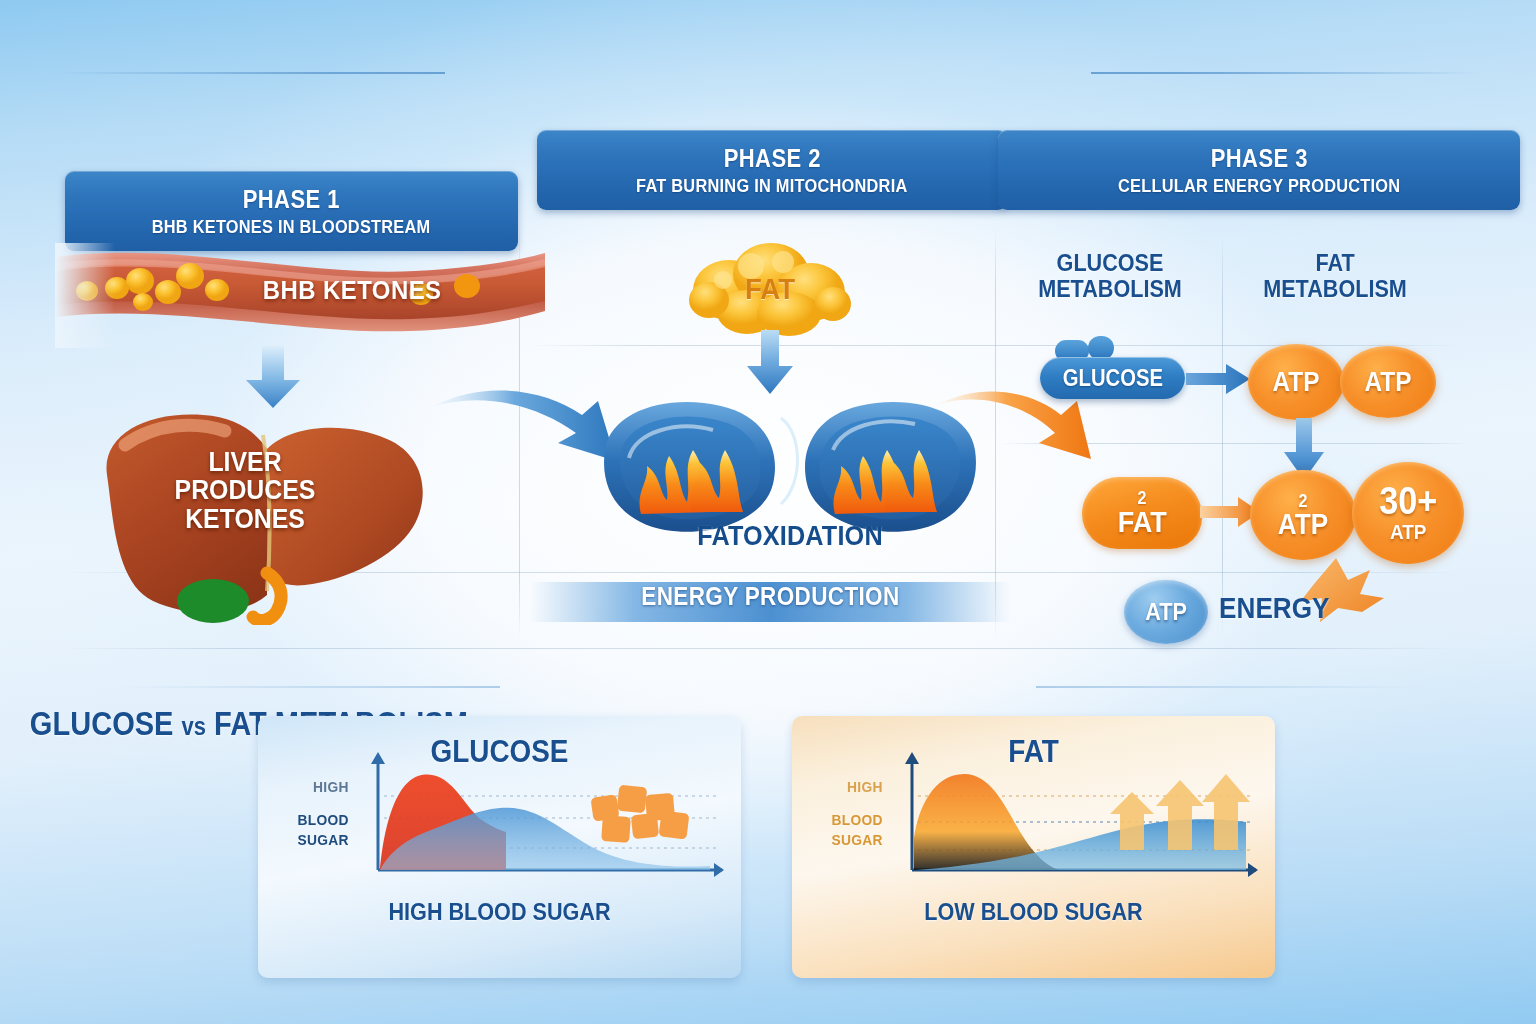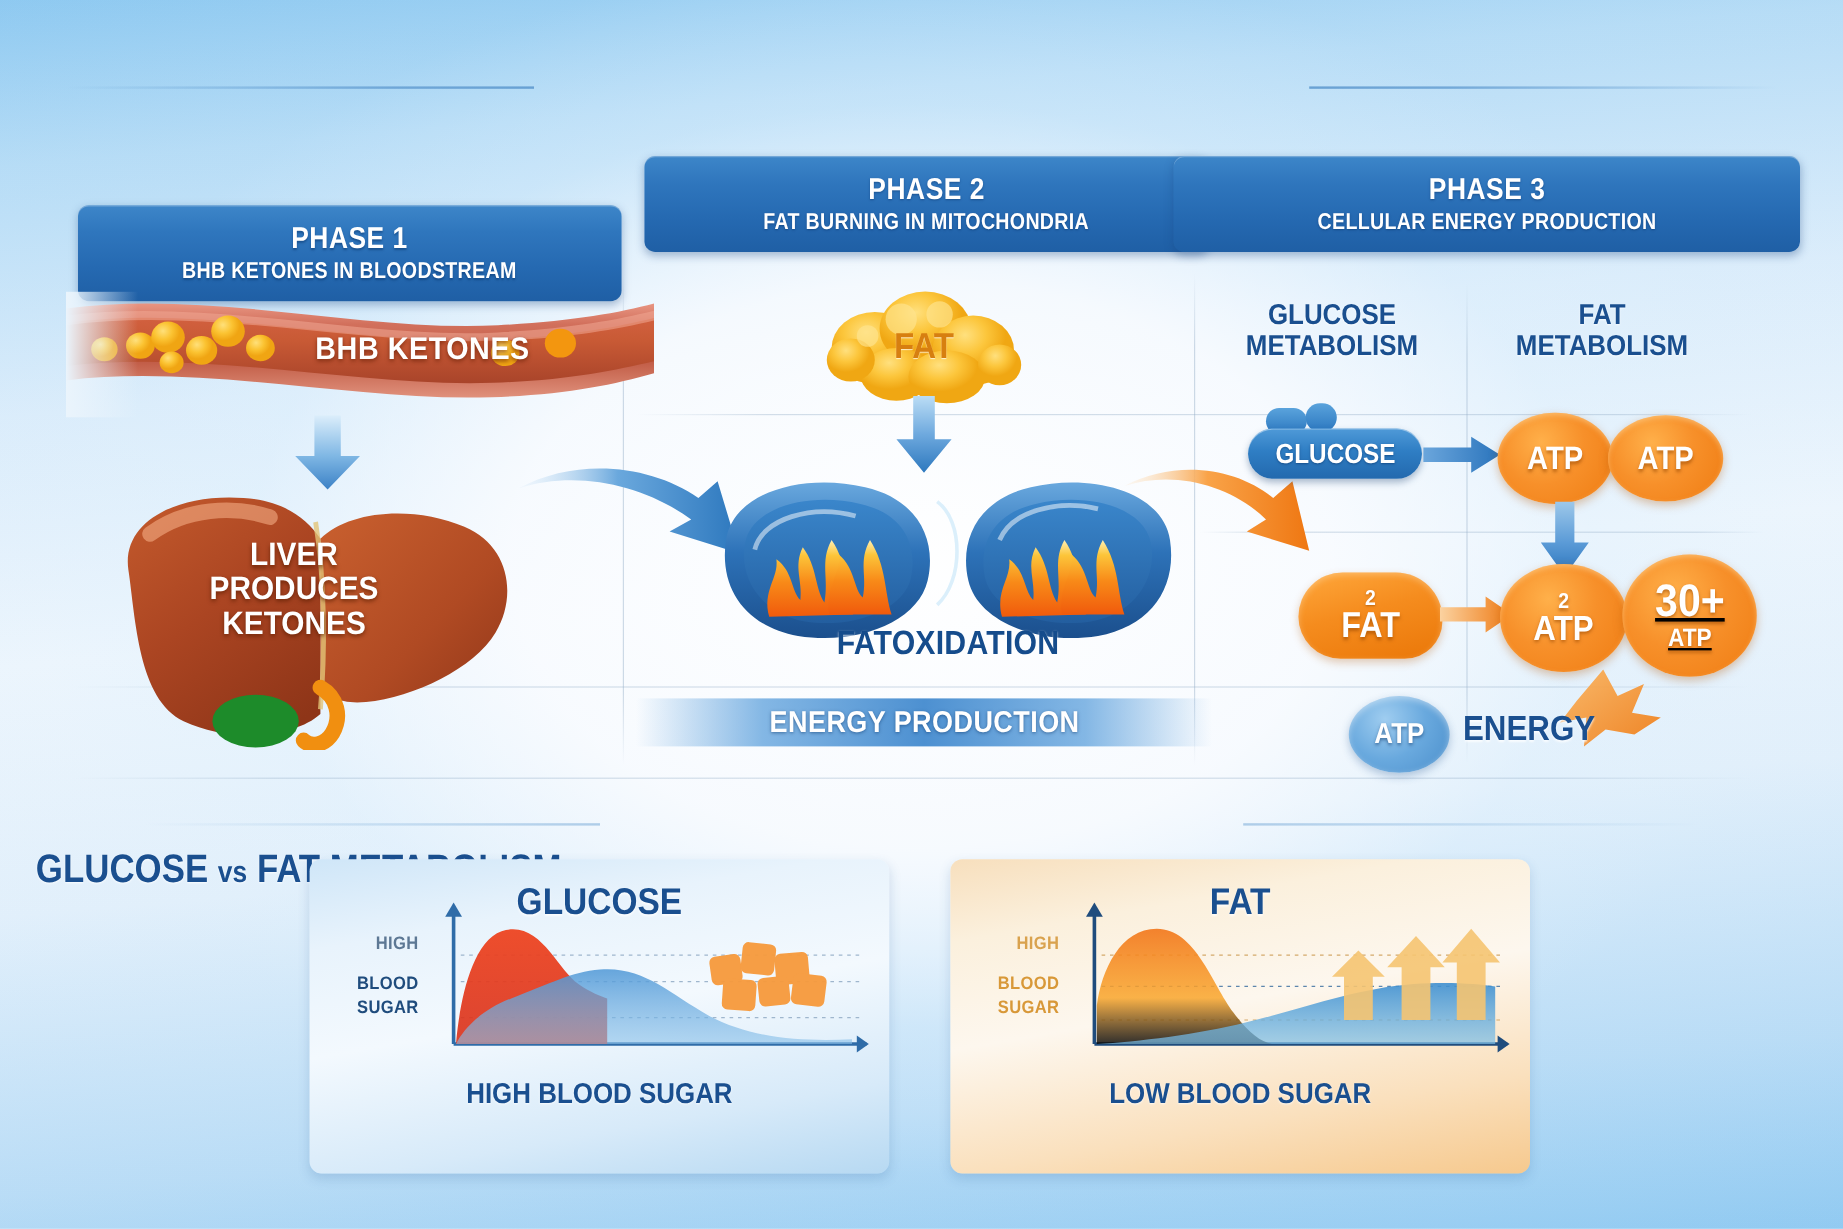--- a/index.html
+++ b/index.html
@@ -31,21 +31,21 @@
   
   .phase-bar{
     top:130px;height:80px;border-radius:9px;
     background:linear-gradient(180deg,#3d86c9 0%,#2f76bd 28%,#2569b1 66%,#1f5fa5 100%);
     box-shadow:0 3px 7px rgba(25,70,130,0.35),inset 0 1px 0 rgba(255,255,255,0.28);
     display:flex;flex-direction:column;align-items:center;justify-content:center;gap:2px;
     color:#fff;
   }
   #phase-bar-1{left:65px;width:453px;margin-top:41px;}
   #phase-bar-2{left:537px;width:470px;}
-  #phase-bar-3{left:978px;width:522px;}
+  #phase-bar-3{left:998px;width:522px;}
   .phase-title{font-size:25px;font-weight:bold;letter-spacing:0.5px;transform:scaleX(0.88);
     text-shadow:0 1px 2px rgba(0,40,90,0.45);}
   .phase-sub{font-size:19px;font-weight:bold;letter-spacing:0.3px;transform:scaleX(0.86);
     text-shadow:0 1px 2px rgba(0,40,90,0.45);white-space:nowrap;}
 
   
   .gridline-v{background:linear-gradient(180deg,rgba(150,175,200,0) 0%,rgba(150,175,200,0.45) 15%,rgba(150,175,200,0.45) 85%,rgba(150,175,200,0) 100%);width:1px;}
   .gridline-h{background:linear-gradient(90deg,rgba(150,175,200,0) 0%,rgba(150,175,200,0.4) 12%,rgba(150,175,200,0.4) 88%,rgba(150,175,200,0) 100%);height:1px;}
 
   
@@ -62,21 +62,21 @@
   #fat-cloud{left:685px;top:238px;width:170px;height:100px;}
   #fat-cloud-label{left:685px;top:272px;width:170px;text-align:center;
     font-size:30px;font-weight:bold;color:#d77f10;transform:scaleX(0.92);
     text-shadow:0 1px 1px rgba(255,255,255,0.75);}
   #mito{left:595px;top:388px;width:390px;height:160px;}
   #fatox-label{left:595px;top:520px;width:390px;text-align:center;
     font-size:28px;font-weight:bold;color:#154c8c;letter-spacing:0.2px;transform:scaleX(0.9);
     text-shadow:0 1px 2px rgba(255,255,255,0.8);}
   #energy-banner{left:530px;top:582px;width:480px;height:40px;
     background:linear-gradient(90deg,rgba(120,180,230,0) 0%,rgba(92,160,220,0.75) 22%,rgba(62,135,205,0.92) 50%,rgba(92,160,220,0.75) 78%,rgba(120,180,230,0) 100%);
-    display:flex;align-items:center;justify-content:center;}
+    display:flex;justify-content:center;}
   #energy-banner-label{color:#fff;font-size:25px;font-weight:bold;letter-spacing:0.4px;
     transform:scaleX(0.9);text-shadow:0 1px 3px rgba(10,50,100,0.55);}
 
   
   .col-head{font-size:24px;font-weight:bold;color:#1a4f8f;line-height:1.1;text-align:center;
     transform:scaleX(0.9);text-shadow:0 1px 2px rgba(255,255,255,0.8);}
   #col-head-glucose{left:1020px;top:250px;width:180px;}
   #col-head-fat{left:1240px;top:250px;width:190px;}
 
   #glucose-pill{left:1040px;top:357px;width:145px;height:42px;border-radius:21px;
@@ -91,21 +91,21 @@
     background:linear-gradient(180deg,#5aa3dc,#2b77bf);}
 
   .atp-burst{border-radius:50%;display:flex;flex-direction:column;align-items:center;justify-content:center;
     background:radial-gradient(circle at 38% 32%,#ffb04a 0%,#f7902a 45%,#ef7c12 100%);
     box-shadow:0 3px 8px rgba(180,90,10,0.35),inset 0 2px 4px rgba(255,220,160,0.5);}
   .atp-text{color:#fff;font-weight:bold;transform:scaleX(0.9);
     text-shadow:0 2px 3px rgba(150,70,0,0.6);}
   #atp-1{left:1248px;top:344px;width:96px;height:76px;}
   #atp-2{left:1340px;top:346px;width:96px;height:72px;}
   #atp-3{left:1250px;top:470px;width:106px;height:90px;}
-  #atp-30{left:1352px;top:462px;width:112px;height:102px;text-decoration:underline;}
+  #atp-30{left:1352px;top:462px;width:112px;height:102px;}
 
   #fat-blob{left:1082px;top:477px;width:120px;height:72px;border-radius:40px 42px 34px 38px;
     background:linear-gradient(165deg,#ffa83c 0%,#f58c1e 45%,#ea7708 100%);
     box-shadow:0 3px 7px rgba(180,90,10,0.3),inset 0 2px 5px rgba(255,220,170,0.45);
     display:flex;flex-direction:column;align-items:center;justify-content:center;}
 
   #atp-energy-atom{left:1124px;top:580px;width:84px;height:64px;border-radius:50%;
     background:radial-gradient(circle at 36% 30%,#9fcdf0 0%,#69a9de 48%,#4a8ecb 100%);
     box-shadow:0 3px 7px rgba(30,80,140,0.3),inset 0 2px 5px rgba(255,255,255,0.45);
     display:flex;align-items:center;justify-content:center;}

